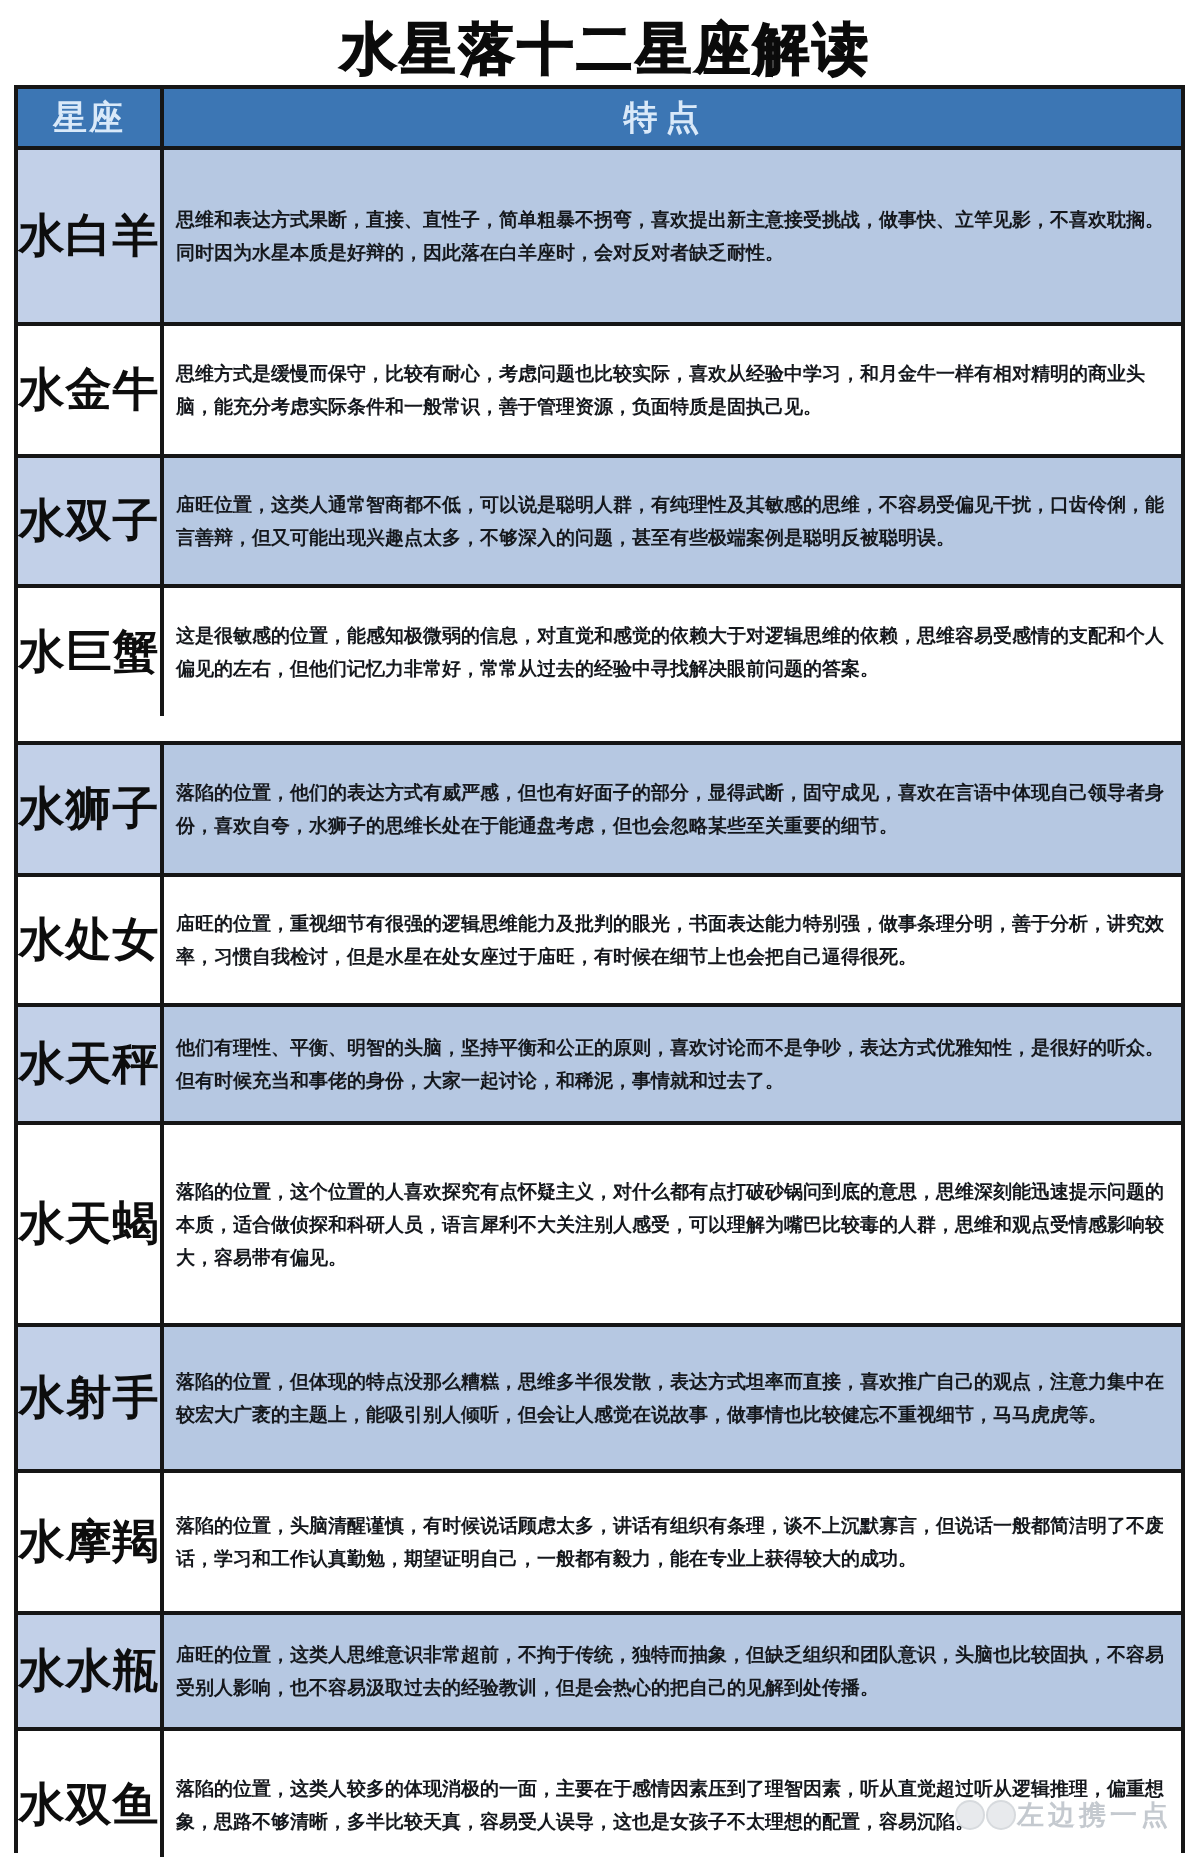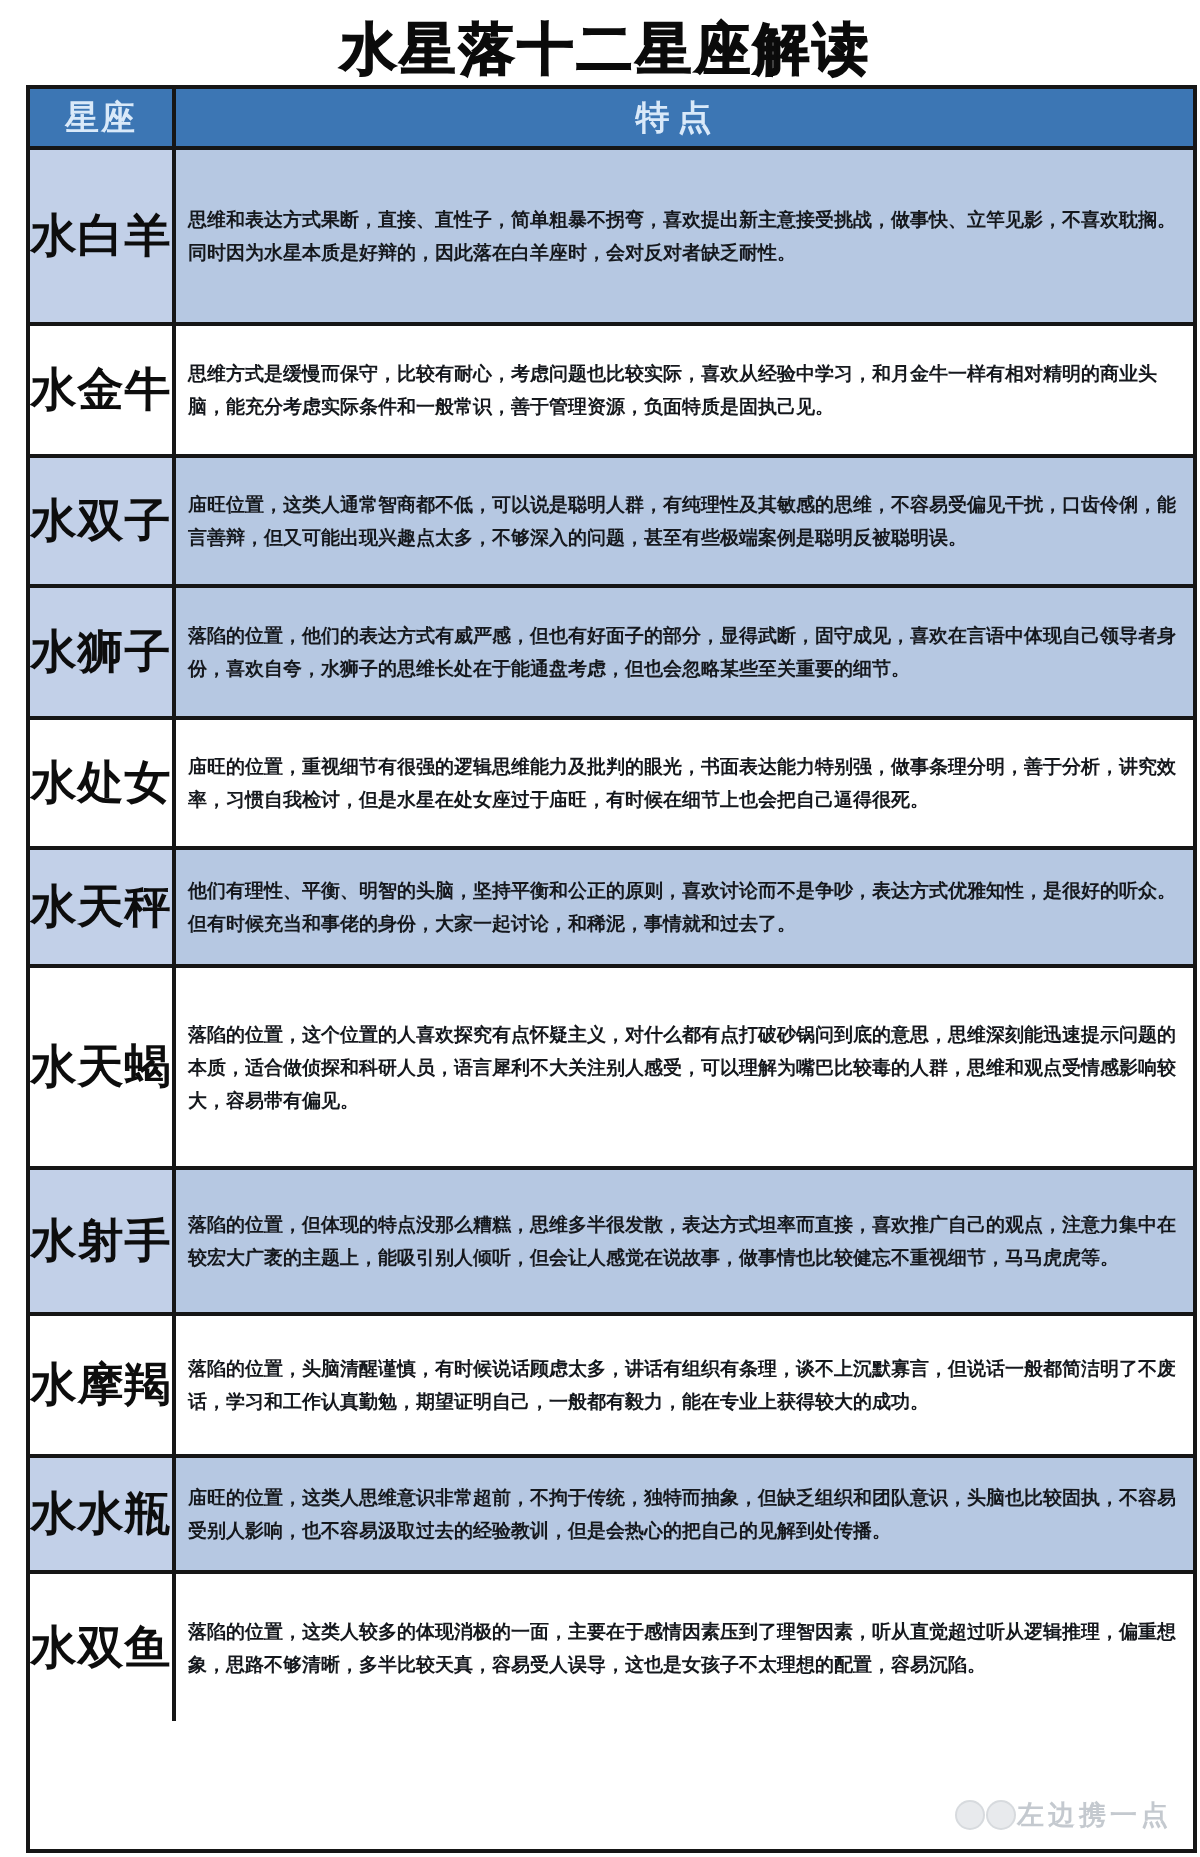--- a/index.html
+++ b/index.html
@@ -26,21 +26,21 @@
     top:12px;left:12px;right:0;
     text-align:center;
     font-size:56px;
     font-weight:900;
     letter-spacing:3px;
     color:var(--title-color);
     -webkit-text-stroke:1.5px var(--title-color);
   }
   .table{
     position:absolute;
-    left:26px;top:85px;
+    left:14px;top:85px;
     width:1171px;
     height:1768px;
     border:4px solid var(--border);
     display:flex;
     flex-direction:column;
     background:#fff;
   }
   .row{
     display:flex;
     flex:0 0 auto;
@@ -133,22 +133,26 @@
   <div class="row" style="height: 132px;">
     <div class="label-cell">水金牛</div>
     <div class="trait-cell">思维方式是缓慢而保守，比较有耐心，考虑问题也比较实际，喜欢从经验中学习，和月金牛一样有相对精明的商业头脑，能充分考虑实际条件和一般常识，善于管理资源，负面特质是固执己见。</div>
   </div>
 
   <div class="row blue" style="height: 130px;">
     <div class="label-cell">水双子</div>
     <div class="trait-cell">庙旺位置，这类人通常智商都不低，可以说是聪明人群，有纯理性及其敏感的思维，不容易受偏见干扰，口齿伶俐，能言善辩，但又可能出现兴趣点太多，不够深入的问题，甚至有些极端案例是聪明反被聪明误。</div>
   </div>
 
+  <div class="row" style="height: 132px;">
+    <div class="label-cell">水巨蟹</div>
+    <div class="trait-cell">这是很敏感的位置，能感知极微弱的信息，对直觉和感觉的依赖大于对逻辑思维的依赖，思维容易受感情的支配和个人偏见的左右，但他们记忆力非常好，常常从过去的经验中寻找解决眼前问题的答案。</div>
+  </div>
 
-  <div class="row blue" style="height: 132px;">
+  <div class="row blue" style="height: 132px; margin-top: 25px;">
     <div class="label-cell">水狮子</div>
     <div class="trait-cell">落陷的位置，他们的表达方式有威严感，但也有好面子的部分，显得武断，固守成见，喜欢在言语中体现自己领导者身份，喜欢自夸，水狮子的思维长处在于能通盘考虑，但也会忽略某些至关重要的细节。</div>
   </div>
 
   <div class="row" style="height: 130px;">
     <div class="label-cell">水处女</div>
     <div class="trait-cell">庙旺的位置，重视细节有很强的逻辑思维能力及批判的眼光，书面表达能力特别强，做事条理分明，善于分析，讲究效率，习惯自我检讨，但是水星在处女座过于庙旺，有时候在细节上也会把自己逼得很死。</div>
   </div>
 
   <div class="row blue" style="height: 118px;">

